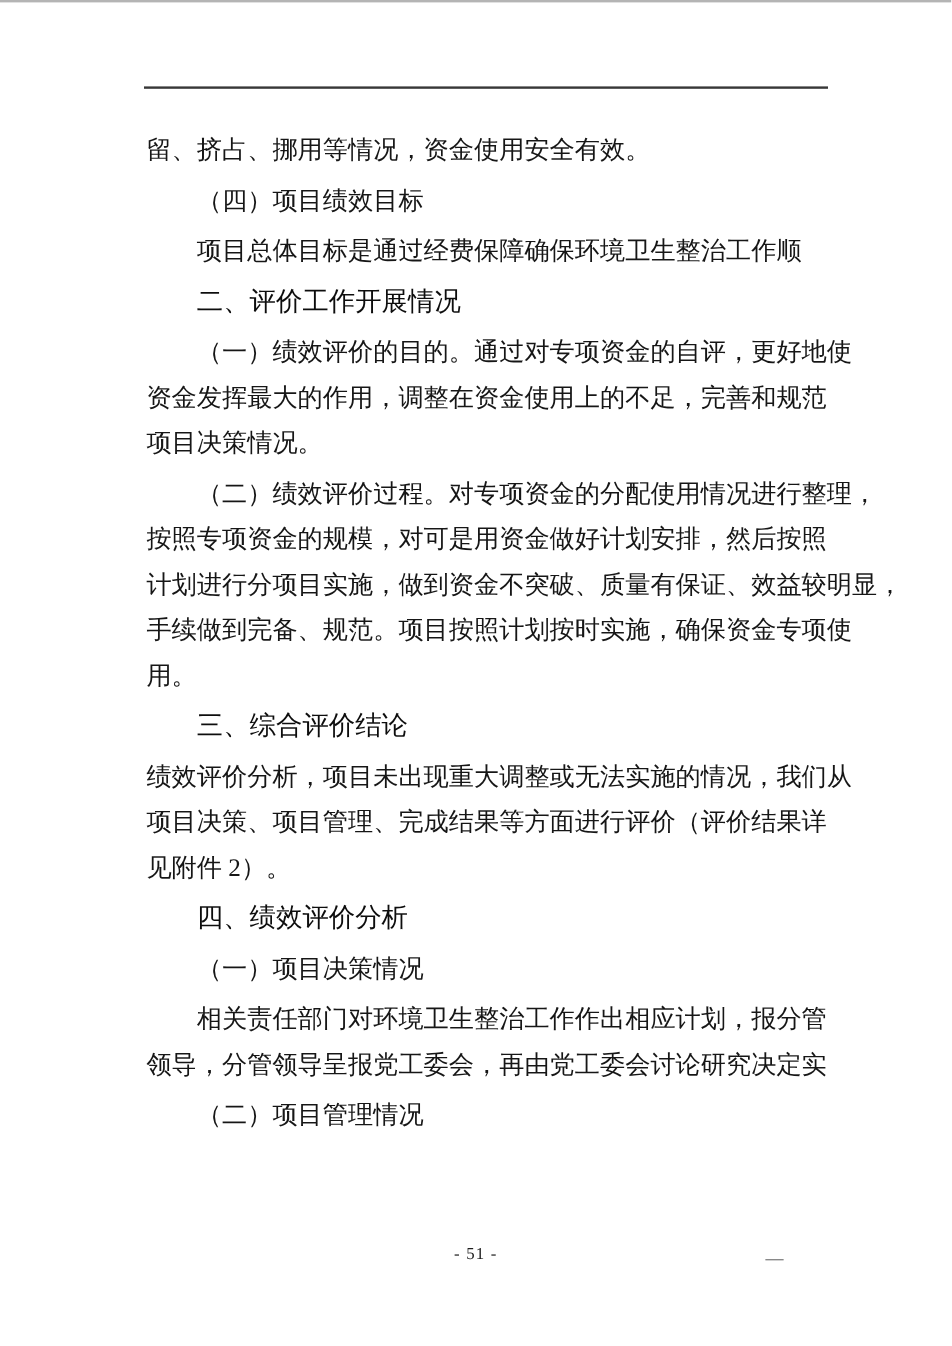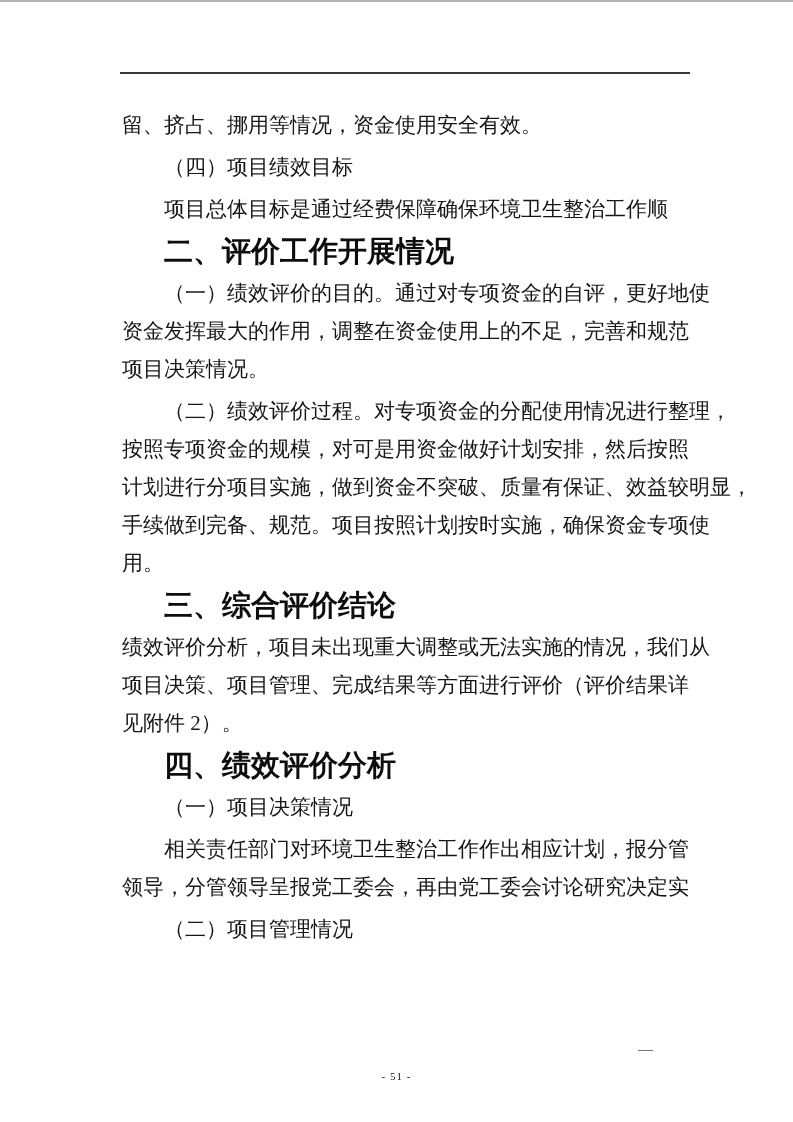--- a/index.html
+++ b/index.html
@@ -25,32 +25,31 @@
   }
   .block{margin:4px;padding:0;}
   .block.space-before{margin-top:4px;}
   .line{
     white-space:nowrap;
     height:38px;
   }
   .line.indent{text-indent:42px;}
   .block.heading .line{
     font-family:"Liberation Sans", sans-serif;
-    font-weight:bold;
-    font-size:29px;
+    font-weight:normal;
+    font-size:22px;
     color:#0d0d0d;
   }
   .footer-pageno{
     position:absolute;top:1038px;left:0;width:793px;
     text-align:center;
-    font-size:11px;
+    font-size:14px;
     letter-spacing:1px;
     color:#1c1c1c;
     font-family:"Liberation Serif", serif;
-    margin-top:32px;
   }
   .side-dash{
     position:absolute;top:1042px;left:638px;
     font-size:15px;line-height:15px;
     color:#4a4a4a;
     font-family:"Liberation Serif", serif;
   }
 </style>
 </head>
 <body>

